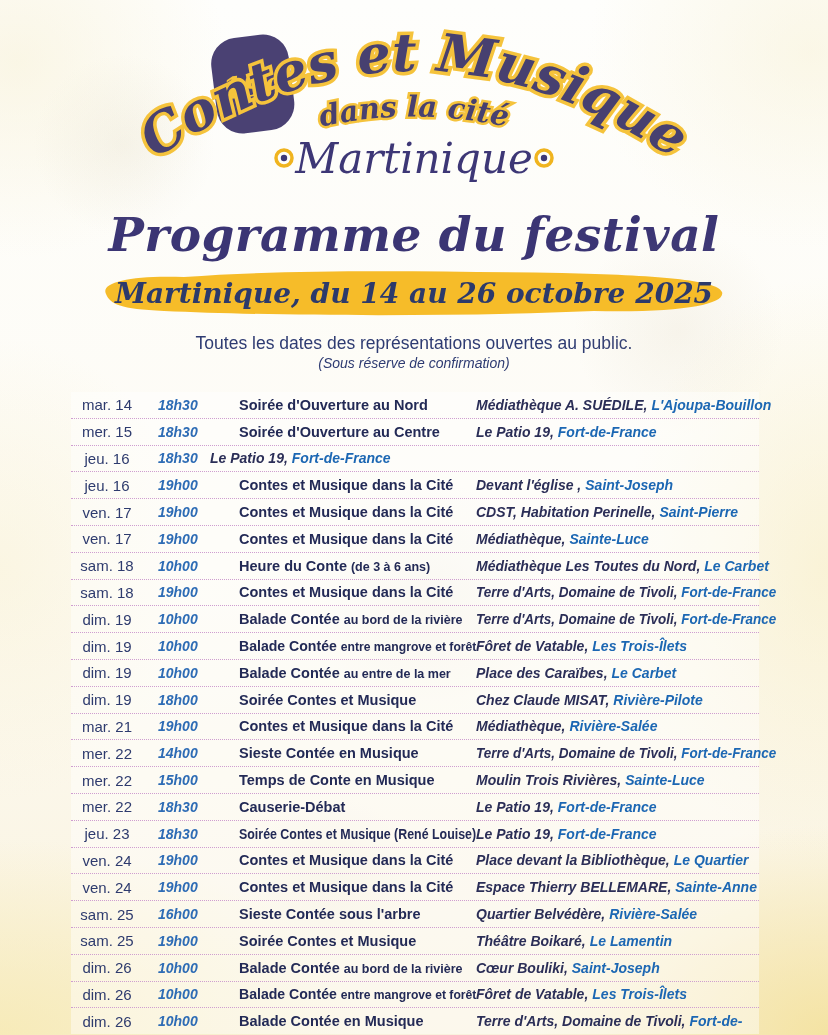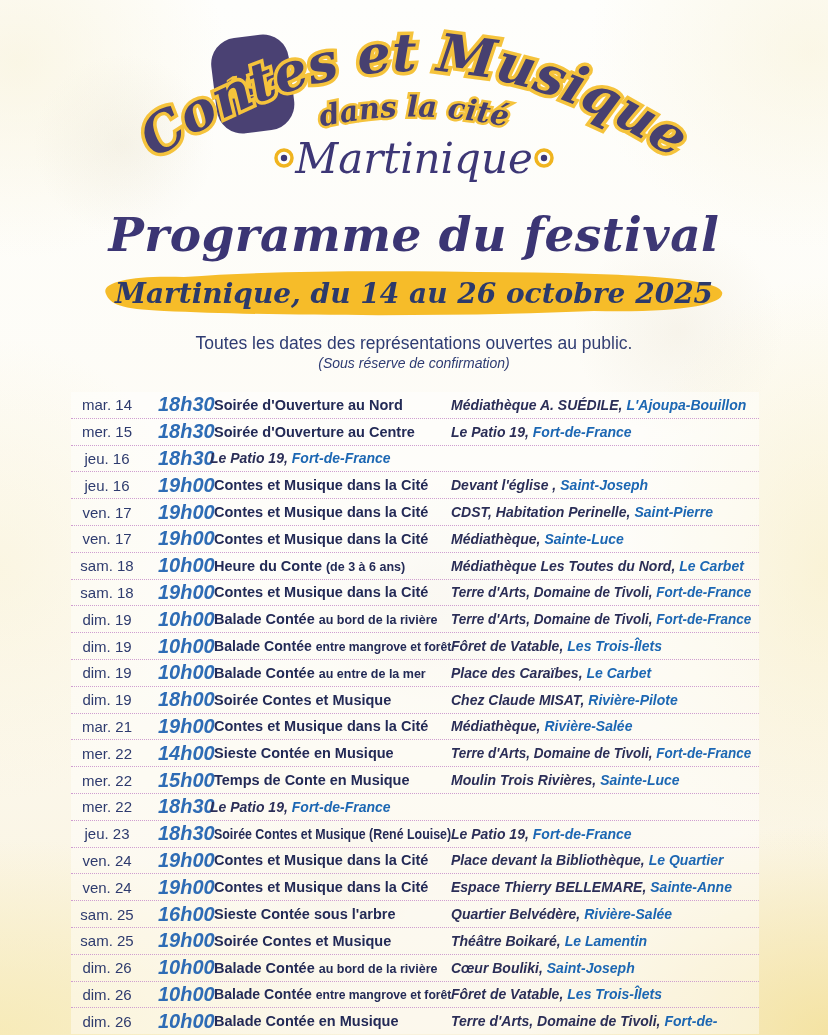--- a/index.html
+++ b/index.html
@@ -44,22 +44,22 @@
   .note{margin:13px 0 0;text-align:center;font-size:17.5px;color:#2e3b72;}
   .note2{margin:1px 0 0;text-align:center;font-size:14px;font-style:italic;color:#2e3b72;}
   .schedule{position:absolute;left:71px;top:392px;width:688px;}
   .row{
     display:flex;align-items:center;height:25.8px;
     background:rgba(255,255,255,.45);
     border-bottom:1px dotted #cf9ed0;
   }
   .row:last-child{border-bottom:none;}
   .cell-date{width:72px;flex:none;text-align:center;font-size:15px;color:#2e3b6e;}
-  .cell-time{width:52px;flex:none;margin-left:15px;font-size:20px;font-style:italic;font-weight:600;color:#2e6cb5;}
-  .cell-event{width:237px;flex:none;margin-left:4px;overflow:hidden;}
+  .cell-time{width:52px;flex:none;margin-left:15px;font-size:14px;font-style:italic;font-weight:600;color:#2e6cb5;}
+  .cell-event{width:237px;flex:none;margin-left:29px;overflow:hidden;}
   .cell-venue{width:300px;flex:none;overflow:hidden;}
   .fit{display:inline-block;white-space:nowrap;transform-origin:0 50%;}
   .event-main{font-size:14.5px;font-weight:bold;color:#232a56;}
   .event-sub{font-size:12.5px;font-weight:bold;color:#232a56;margin-left:4px;}
   .event-sub:empty{margin-left:0;}
   .venue-name{font-size:14px;font-style:italic;font-weight:bold;color:#2b2e57;}
   .venue-city{font-size:14px;font-style:italic;font-weight:bold;color:#1c67b3;margin-left:4px;}
 </style>
 </head>
 <body>
@@ -206,20 +206,21 @@
     <div class="row">
       <span class="cell-date">mer. 22</span>
       <span class="cell-time">15h00</span>
       <span class="cell-event"><span class="fit"><span class="event-main">Temps de Conte en Musique</span><span class="event-sub"></span></span></span>
       <span class="cell-venue"><span class="fit"><span class="venue-name">Moulin Trois Rivières,</span><span class="venue-city">Sainte-Luce</span></span></span>
     </div>
 
     <div class="row">
       <span class="cell-date">mer. 22</span>
       <span class="cell-time">18h30</span>
+      <span class="cell-event"><span class="fit"><span class="event-main">Causerie-Débat</span><span class="event-sub"></span></span></span>
       <span class="cell-venue"><span class="fit"><span class="venue-name">Le Patio 19,</span><span class="venue-city">Fort-de-France</span></span></span>
     </div>
 
     <div class="row">
       <span class="cell-date">jeu. 23</span>
       <span class="cell-time">18h30</span>
       <span class="cell-event"><span class="fit" style="transform: scaleX(0.855596);"><span class="event-main">Soirée Contes et Musique (René Louise)</span><span class="event-sub"></span></span></span>
       <span class="cell-venue"><span class="fit"><span class="venue-name">Le Patio 19,</span><span class="venue-city">Fort-de-France</span></span></span>
     </div>
 

